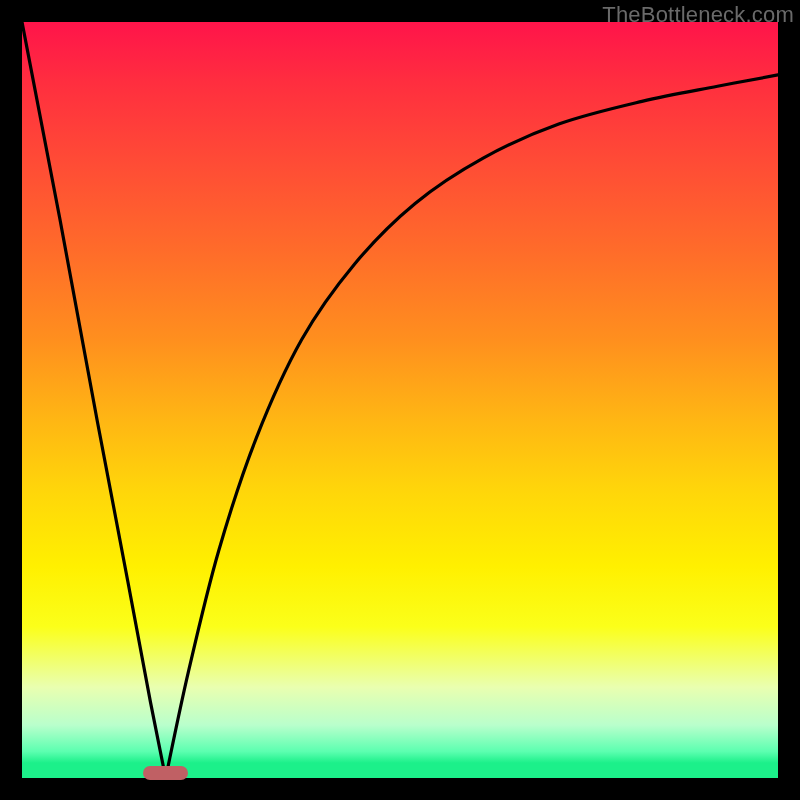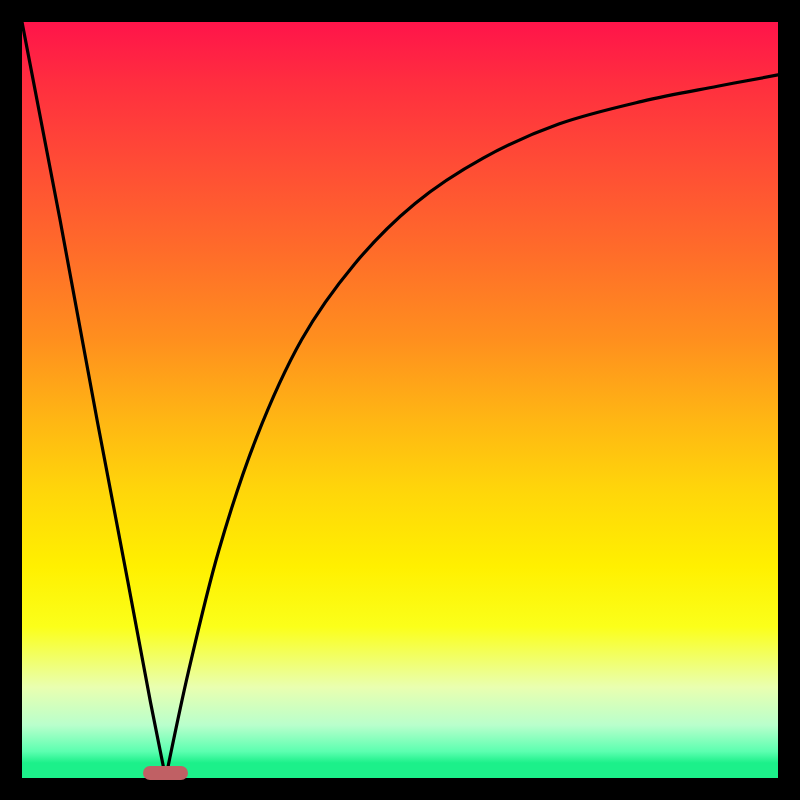--- a/index.html
+++ b/index.html
@@ -71,13 +71,14 @@
 
     <svg class="curve" width="756" height="756" viewBox="0 0 756 756">
       <path id="p-left" fill="none" stroke="#000" stroke-width="3.2" stroke-linecap="round" d="M 0.00 0.00 L 37.80 196.56 L 75.60 400.68 L 105.84 559.44 L 128.52 680.40 L 143.64 756.00"></path>
       <path id="p-right" fill="none" stroke="#000" stroke-width="3.2" stroke-linecap="round" d="M 143.64 756.00 C 147.42 738.36, 157.50 687.96, 166.32 650.16 C 175.14 612.36, 185.22 568.26, 196.56 529.20 C 207.90 490.14, 220.50 451.08, 234.36 415.80 C 248.22 380.52, 263.34 346.50, 279.72 317.52 C 296.10 288.54, 313.74 264.60, 332.64 241.92 C 351.54 219.24, 371.70 199.08, 393.12 181.44 C 414.54 163.80, 437.22 149.31, 461.16 136.08 C 485.10 122.85, 510.30 111.51, 536.76 102.06 C 563.22 92.61, 593.46 85.68, 619.92 79.38 C 646.38 73.08, 672.84 68.67, 695.52 64.26 C 718.20 59.85, 745.92 54.81, 756.00 52.92"></path>
     </svg>
 
     <div id="marker" class="marker" style="left: 121px; width: 45.4px; bottom: -2px;"></div>
 
   </div>
 
+  <div class="watermark">TheBottleneck.com</div>
 </div>
 
 </body></html>

